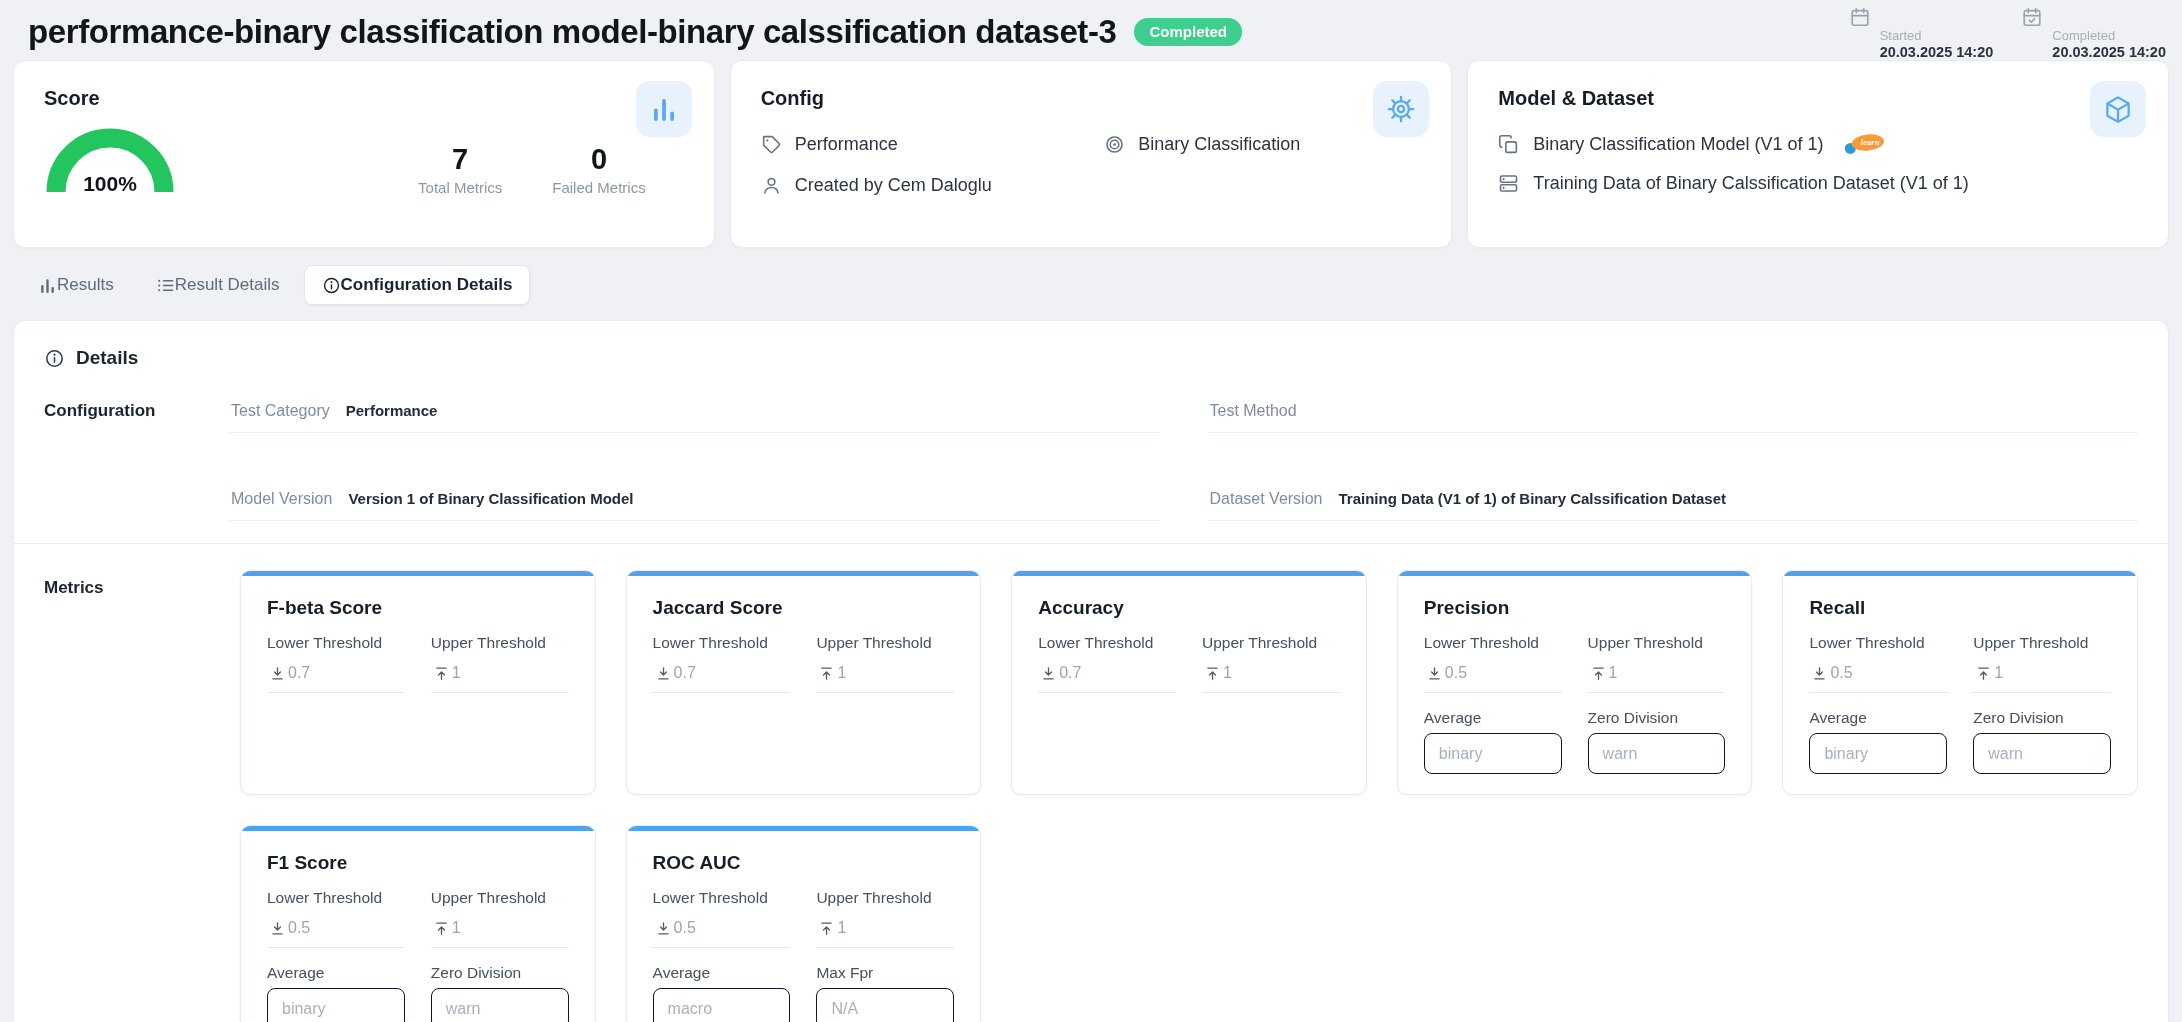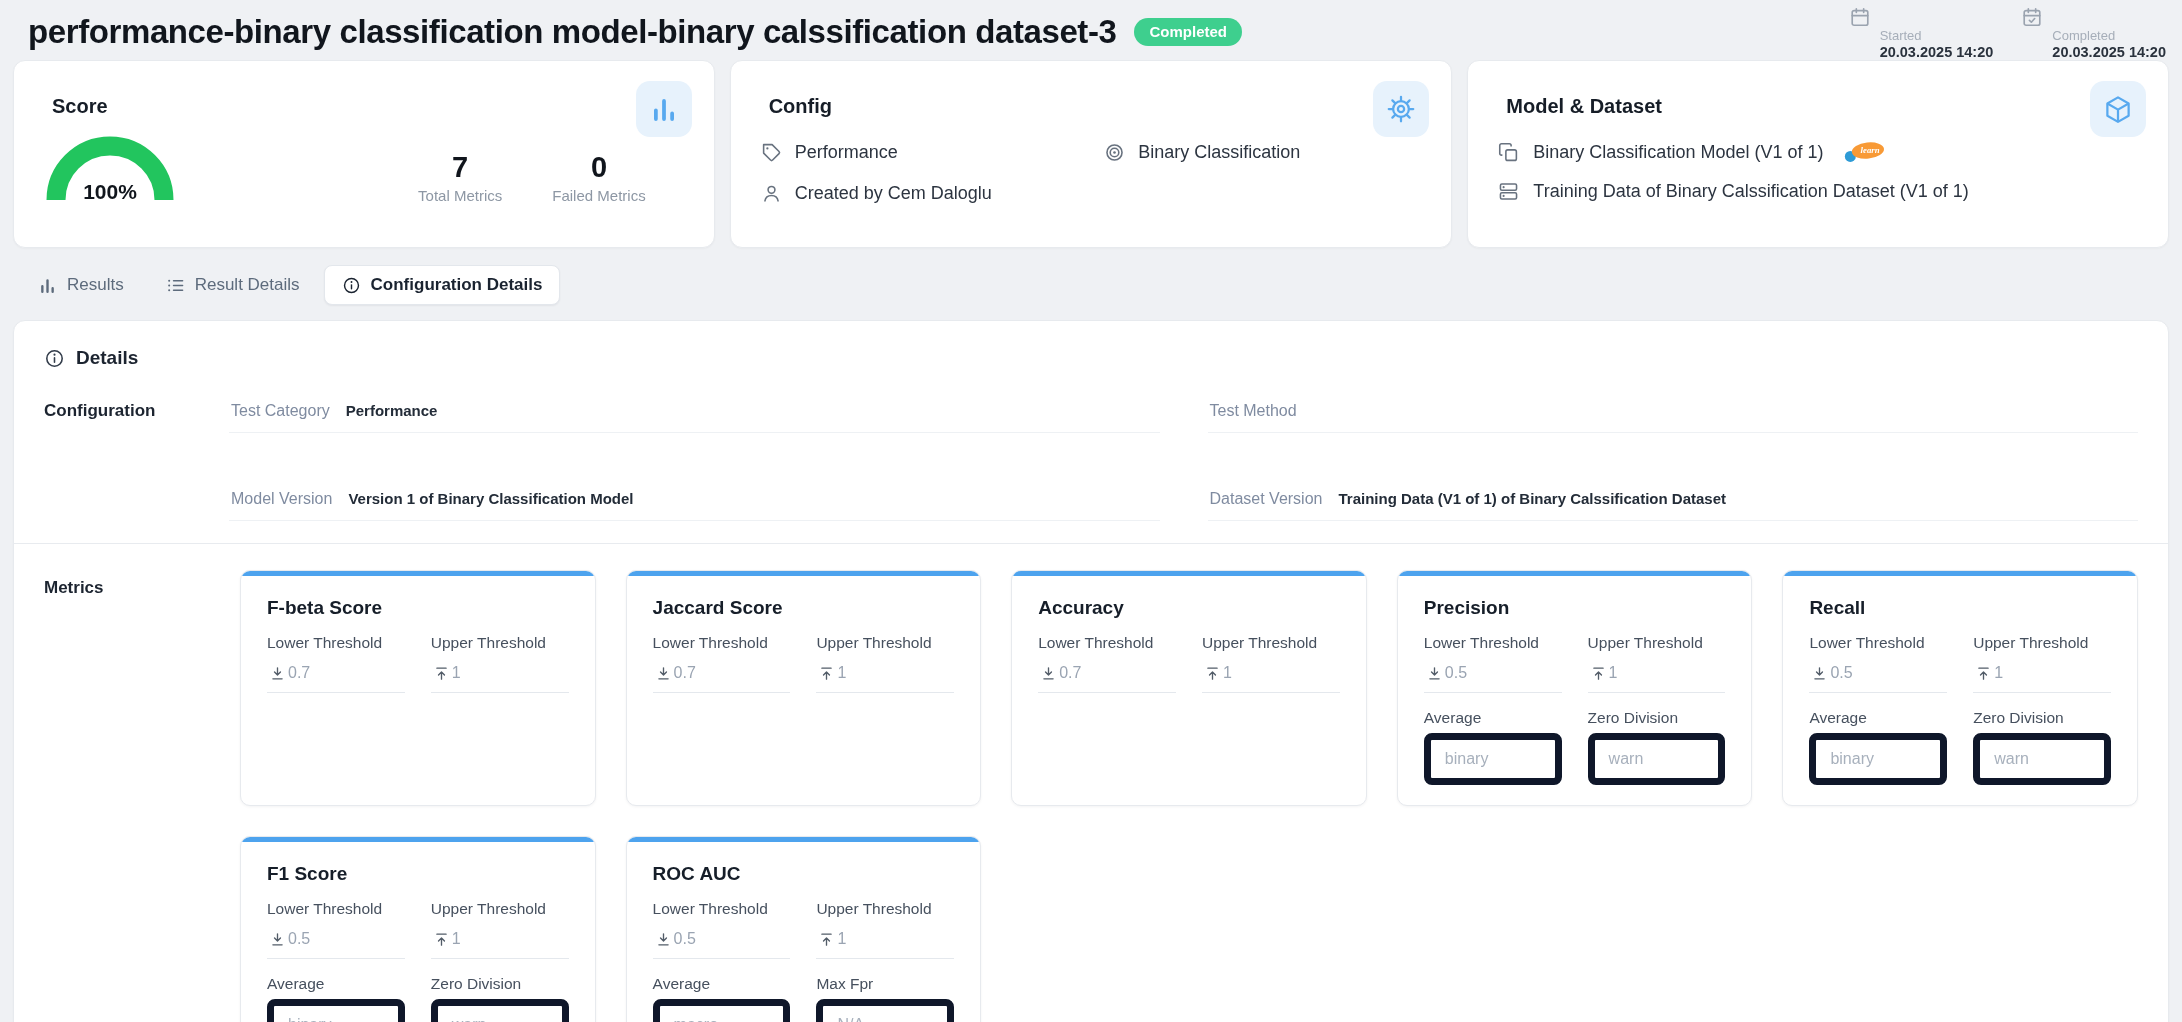--- a/index.html
+++ b/index.html
@@ -18,21 +18,21 @@
   .status-badge { background:#3ecf8e; color:#fff; font-size:15px; font-weight:600; padding:5px 15px; border-radius:999px; line-height:1.2; }
   .timestamps { margin-left:auto; display:flex; gap:28px; }
   .ts { display:flex; gap:9px; align-items:flex-start; }
   .ts .ic { width:22px; height:22px; color:#9aa3af; margin-top:1px; }
   .ts-label { display:block; font-size:13px; color:#a6aeb9; margin-bottom:1px;margin-top:23px; }
   .ts-value { display:block; font-size:14.5px; font-weight:700; color:#2a323d; white-space:nowrap; }
 
   
   .cards-row { display:grid; grid-template-columns:1fr 1.03fr 1fr; gap:15px; margin:2px 13px 0; }
   .card { position:relative; background:#fff; border:1px solid #e7eaee; border-radius:12px; padding:26px 30px; height:188px; box-shadow:0 1px 2px rgba(16,24,40,.03); }
-  .card-title { font-size:20px; font-weight:700; color:#161d27; margin:8px; }
+  .card-title { font-size:20px; font-weight:700; color:#161d27; margin:0; }
   .icon-badge { position:absolute; top:20px; right:22px; width:56px; height:56px; border-radius:14px; background:#e7f2fc; display:flex; align-items:center; justify-content:center; color:#58a9ef; }
   .icon-badge .ic { width:30px; height:30px; }
 
   .score-body { display:flex; align-items:flex-end; margin-top:14px; }
   .gauge { position:relative; width:132px; height:74px; }
   .gauge-label { position:absolute; left:0; right:0; bottom:2px; text-align:center; font-size:21px; font-weight:800; color:#10151c; }
   .score-stats { margin-left:auto; display:flex; gap:50px; margin-right:38px; margin-bottom:2px; }
   .stat { text-align:center; }
   .stat-value { font-size:29px; font-weight:700; color:#10151c; }
   .stat-label { font-size:15px; color:#8d97a4; margin-top:3px; white-space:nowrap; }
@@ -40,21 +40,21 @@
   .config-rows { margin-top:24px; display:grid; grid-template-columns:52% 48%; row-gap:20px; }
   .crow { display:flex; align-items:center; gap:13px; font-size:18px; color:#2c3440; }
   .crow .ic { width:21px; height:21px; color:#68727f; flex:none; }
 
   .md-rows { margin-top:22px; display:flex; flex-direction:column; gap:17px; }
   .md-rows .crow { gap:14px; }
   .sk-logo { margin-left:6px; }
 
   
   .tabs { display:flex; align-items:center; gap:6px; margin:17px 13px 15px 20px; }
-  .tab { display:flex; align-items:center; gap:10px; padding:9px 17px; border-radius:8px; font-size:17px; color:#5d6b7c; font-weight:500; cursor:pointer; border:1px solid transparent; }
+  .tab { display:flex; align-items:center; gap:0; padding:9px 17px; border-radius:8px; font-size:17px; color:#5d6b7c; font-weight:500; cursor:pointer; border:1px solid transparent; }
   .tab .ic { width:19px; height:19px; }
   .tab.active { background:#fff; color:#1a2330; font-weight:600; border:1px solid #e3e7ec; box-shadow:0 1px 2px rgba(16,24,40,.06); }
 
   
   .panel { margin:0 13px; background:#fff; border:1px solid #e7eaee; border-radius:12px; box-shadow:0 1px 2px rgba(16,24,40,.03); overflow:hidden; }
   .panel-header { display:flex; align-items:center; gap:11px; padding:26px 30px 20px; font-size:19px; font-weight:700; color:#1c2430; }
   .panel-header .ic { width:21px; height:21px; color:#333d4b; }
 
   .section { display:grid; grid-template-columns:185px 1fr; padding:4px 30px 22px; }
   .section-label { font-size:17px; font-weight:700; color:#1c2430; padding-top:8px; }
@@ -68,21 +68,21 @@
   .metrics-section { display:grid; grid-template-columns:185px 1fr; padding:26px 30px 8px; }
   .metrics-grid { display:grid; grid-template-columns:repeat(5,1fr); gap:30px; align-items:stretch;padding-left:11px; }
   .metric-card { position:relative; background:#fff; border:1px solid #e7eaee; border-radius:10px; padding:26px 26px 20px; box-shadow:0 1px 3px rgba(16,24,40,.05); overflow:hidden; }
   .metric-accent { position:absolute; top:0; left:0; right:0; height:5px; background:#4da3ee; }
   .metric-title { font-size:19px; font-weight:700; color:#161e29; margin:0 0 15px; }
   .metric-fields { display:grid; grid-template-columns:1fr 1fr; column-gap:26px; row-gap:16px; }
   .mlabel { font-size:15.5px; color:#46505e; margin-bottom:6px; }
   .minput { display:flex; align-items:center; gap:2px; font-size:16px; color:#9aa4b2; }
   .minput.underline { padding:6px 2px 10px; border-bottom:1.5px solid #e4e8ed; }
   .minput.underline .ic { width:17px; height:17px; color:#525c68; flex:none; }
-  .minput.boxed { border:7px solid #0f172a; border-radius:8px; padding:10px 14px; color:#a7b0bc; min-height:41px; }
+  .minput.boxed { border:1px solid #0f172a; border-radius:8px; padding:10px 14px; color:#a7b0bc; min-height:41px; }
 </style>
 </head>
 <body>
 
 <svg width="0" height="0" style="position:absolute" aria-hidden="true">
   <defs>
     <symbol id="i-bars" viewBox="0 0 24 24">
         <g fill="none" stroke="currentColor" stroke-width="3" stroke-linecap="round">
           <path d="M5.5 20v-7M12 20V5.5M18.5 20v-4.5"></path>
         </g>

